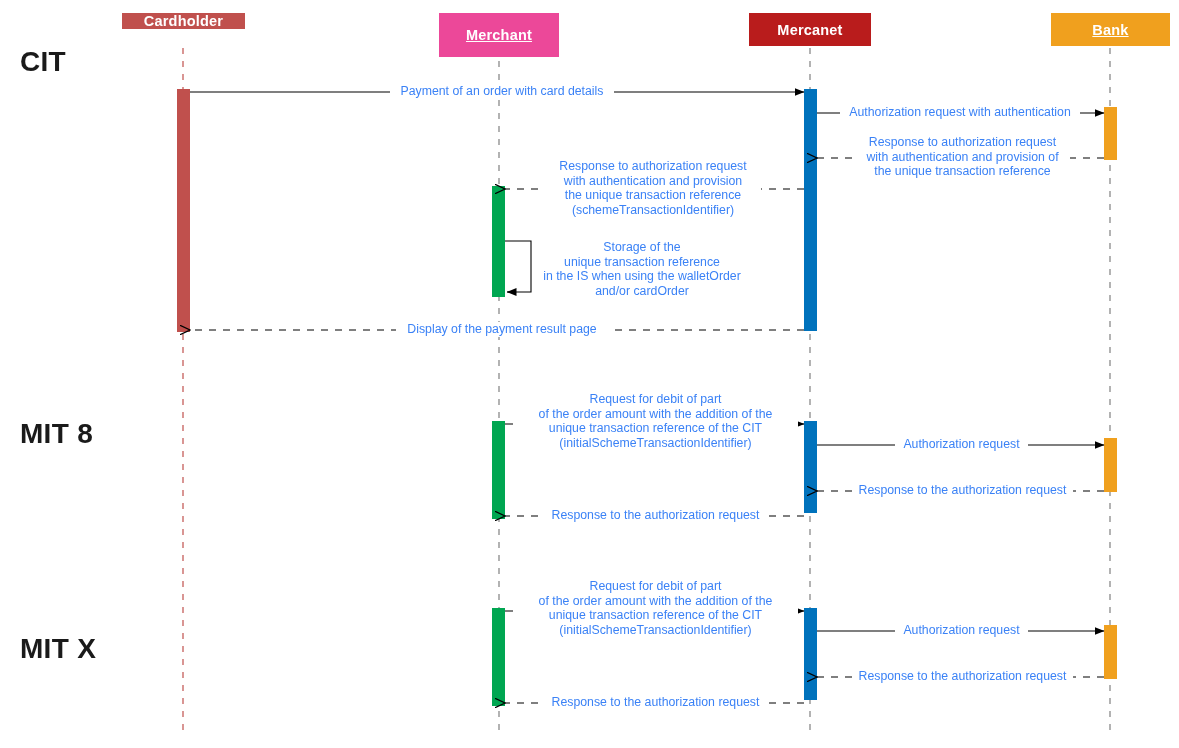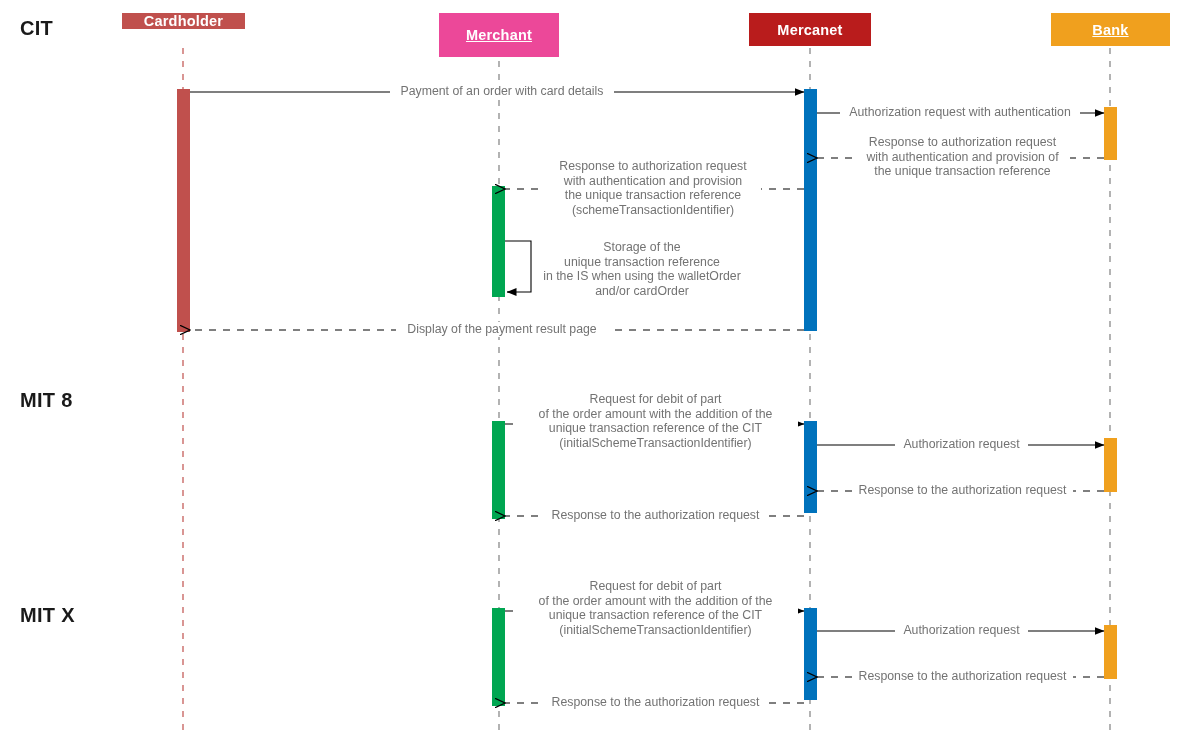--- a/index.html
+++ b/index.html
@@ -22,43 +22,44 @@
     position: absolute;
     left: 0;
     top: 0;
     width: 1179px;
     height: 748px;
   }
   .phase-label {
     position: absolute;
     font-family: "Liberation Sans", sans-serif;
     font-weight: bold;
-    font-size: 20px;
+    font-size: 28px;
     color: #1a1a1a;
     letter-spacing: 0.3px;
     white-space: nowrap;
+    margin-top: 29px;
   }
   .actor-box {
     position: absolute;
     box-sizing: border-box;
     display: flex;
     align-items: center;
     justify-content: center;
     color: #ffffff;
     font-weight: bold;
     font-size: 14.5px;
     font-family: "Liberation Sans", sans-serif;
     letter-spacing: 0.2px;
     white-space: nowrap;
   }
   .msg-label {
     position: absolute;
     font-family: "Liberation Sans", sans-serif;
     font-size: 12.3px;
-    color: #737373;
+    color: #3b82f6;
     text-align: center;
     line-height: 14.6px;
     white-space: pre-line;
     background: #ffffff;
     padding: 0 2px;
     box-sizing: border-box;
   }
 </style>
 </head>
 <body>

